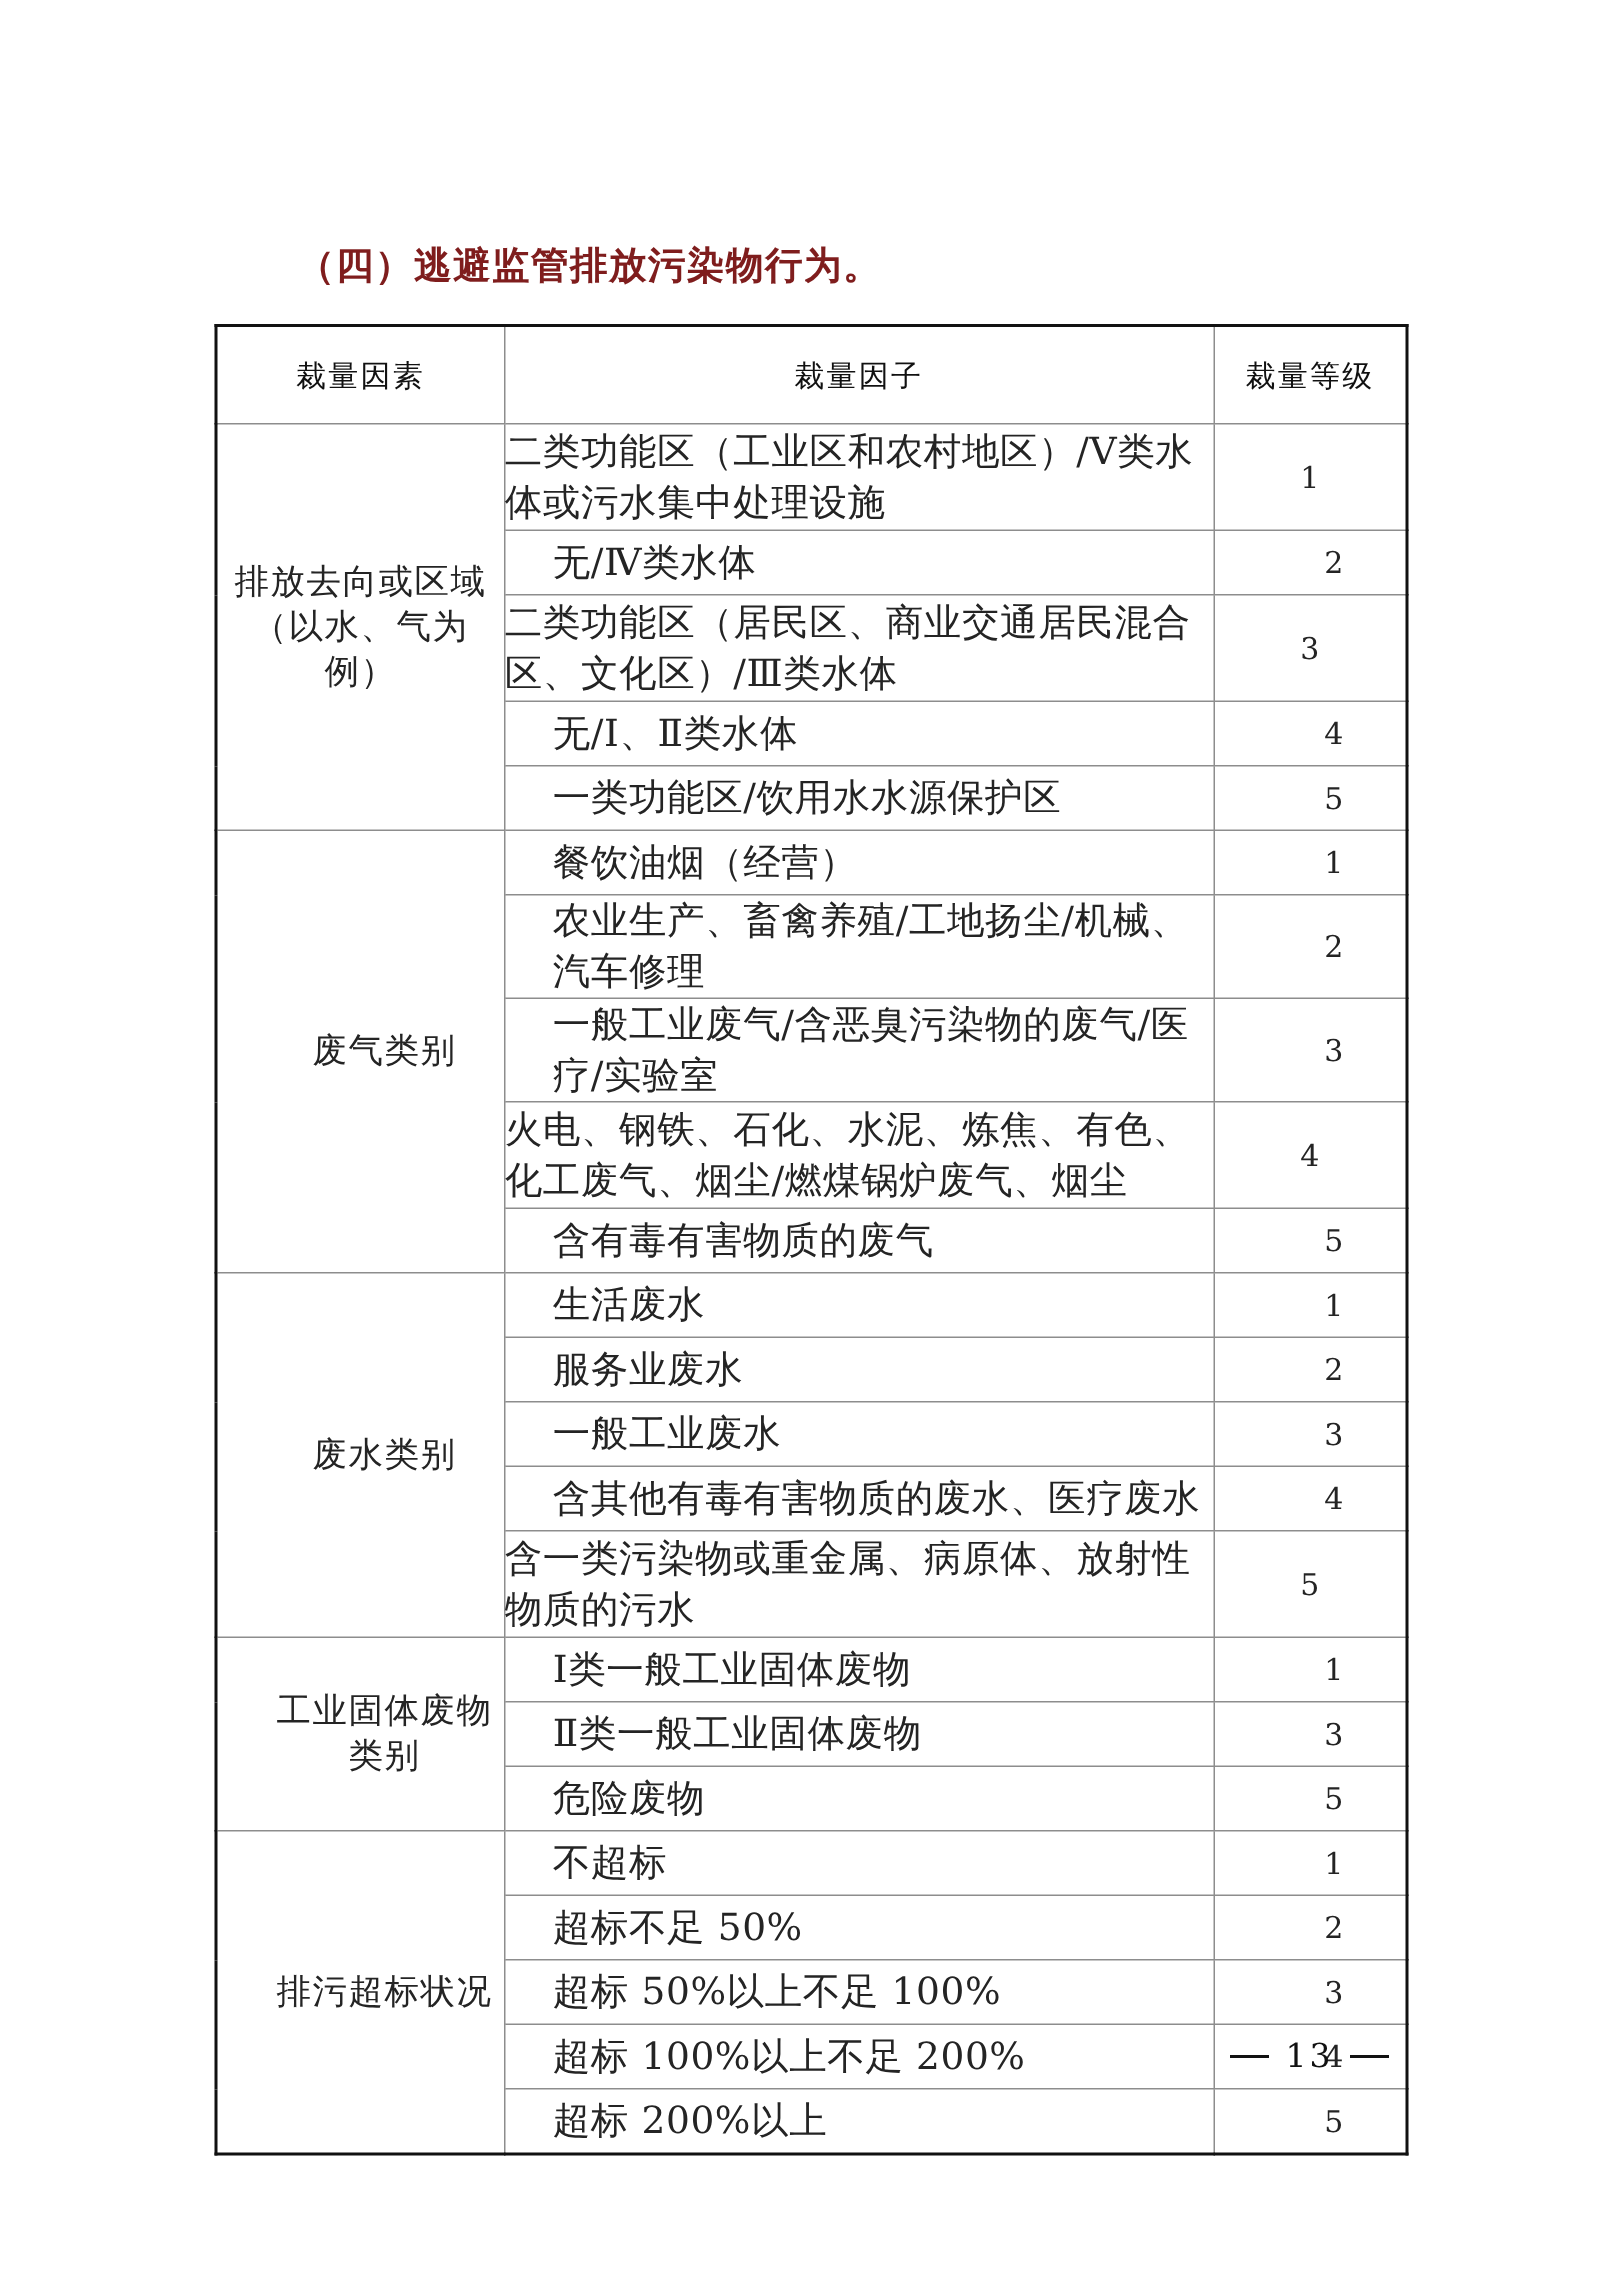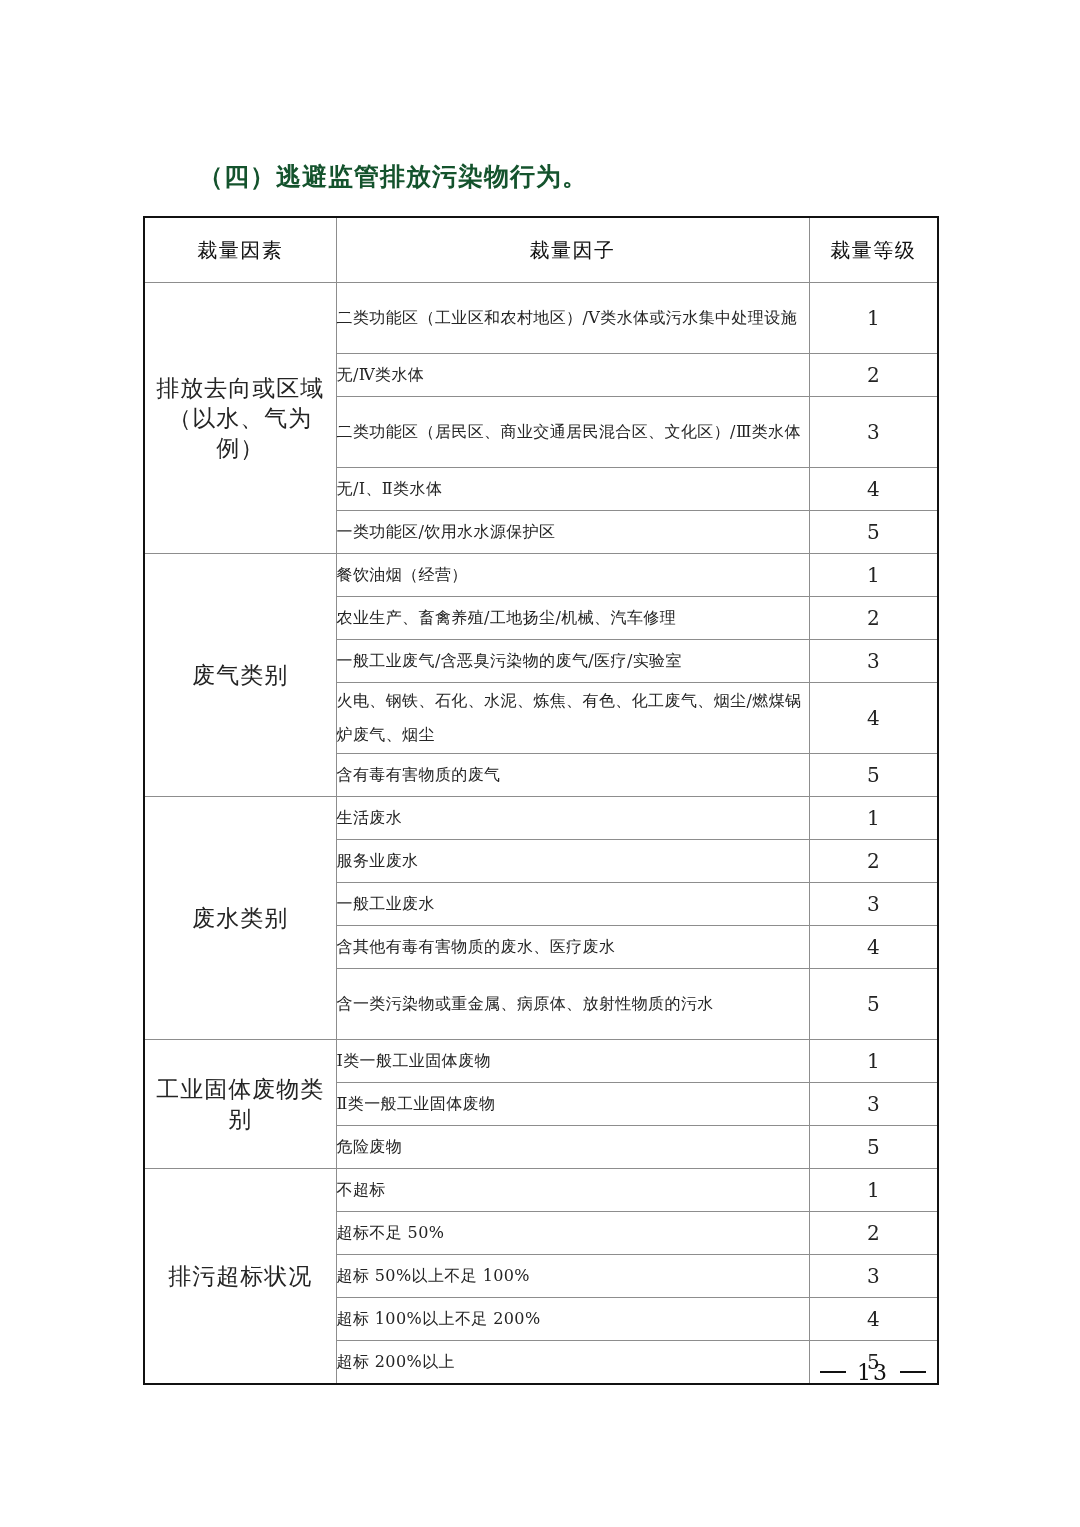--- a/index.html
+++ b/index.html
@@ -25,21 +25,21 @@
   
   .section-heading {
     position: absolute;
     left: 198px;
     top: 160px;
     font-size: 25px;
     font-weight: bold;
     letter-spacing: 1px;
     line-height: 34px;
     white-space: nowrap;
-    color: #14532d;
+    color: #7f1d1d;
   }
 
   
   .table-wrap {
     position: absolute;
     left: 143px;
     top: 216px;
     width: 794px;
   }
   table.dl-table {
@@ -77,34 +77,34 @@
   td.factor-cell {
     text-align: center;
     font-size: 23px;
     line-height: 30px;
     letter-spacing: 1px;
     padding: 0 6px;
     color: #242424;
   }
   td.element-cell {
     text-align: left;
-    font-size: 16px;
+    font-size: 25px;
     line-height: 34px;
     letter-spacing: 0.4px;
     padding: 6px 8px 6px 12px;
     color: #242424;
   }
   td.level-cell {
     text-align: center;
     font-size: 20px;
     color: #242424;
     font-family: "DejaVu Serif", "Liberation Serif", serif;
   }
 
-  tr.row-1line td { height: 42px; }
+  tr.row-1line td { height: 42px; padding-left: 32px; }
   tr.row-2line td { height: 70px; }
 
   
   tr.group-start > td,
   tr.group-start > th { border-top: 1.6px solid #3b3b3b; }
 
   
   .page-number {
     position: absolute;
     left: 0;

